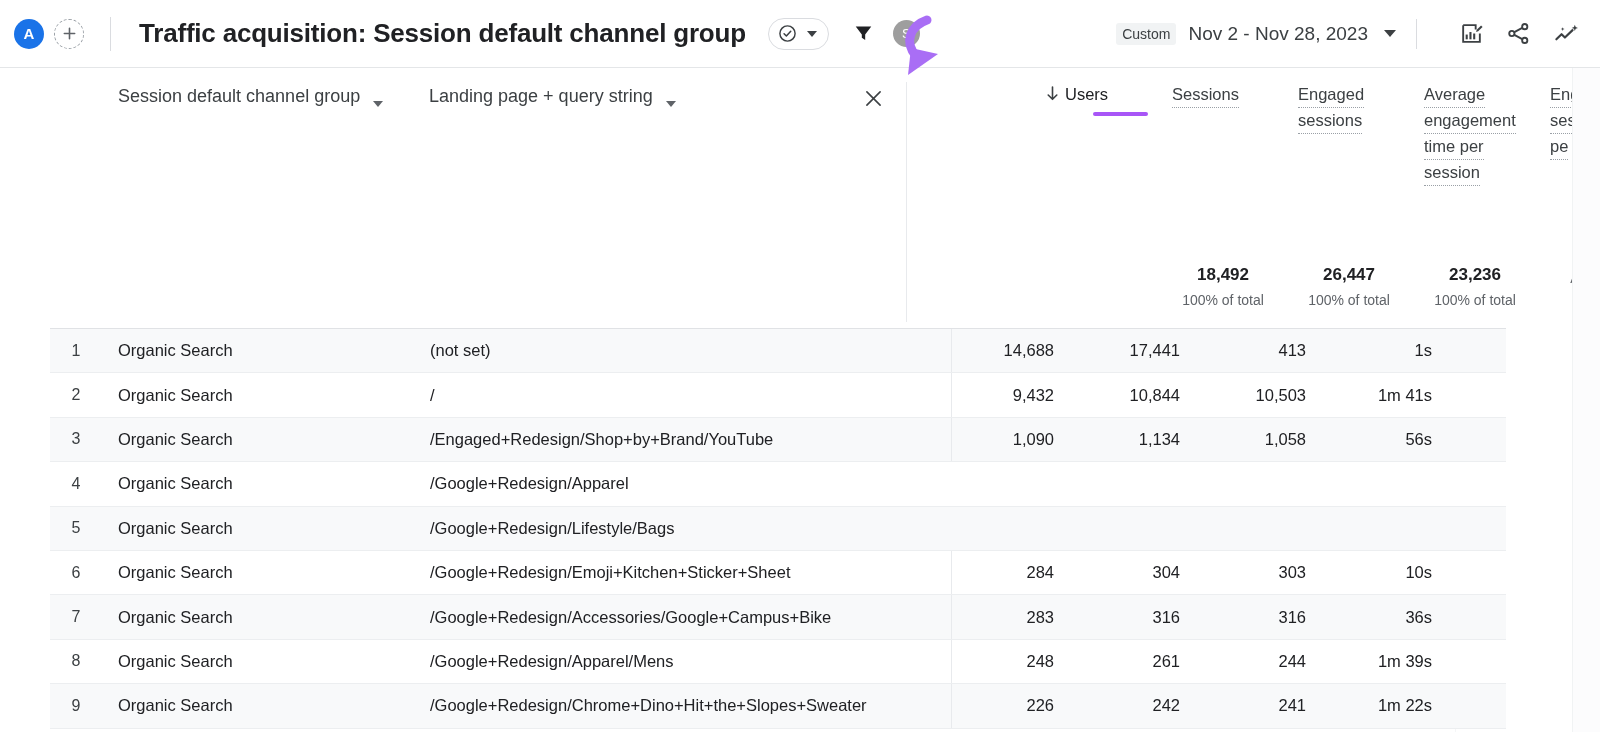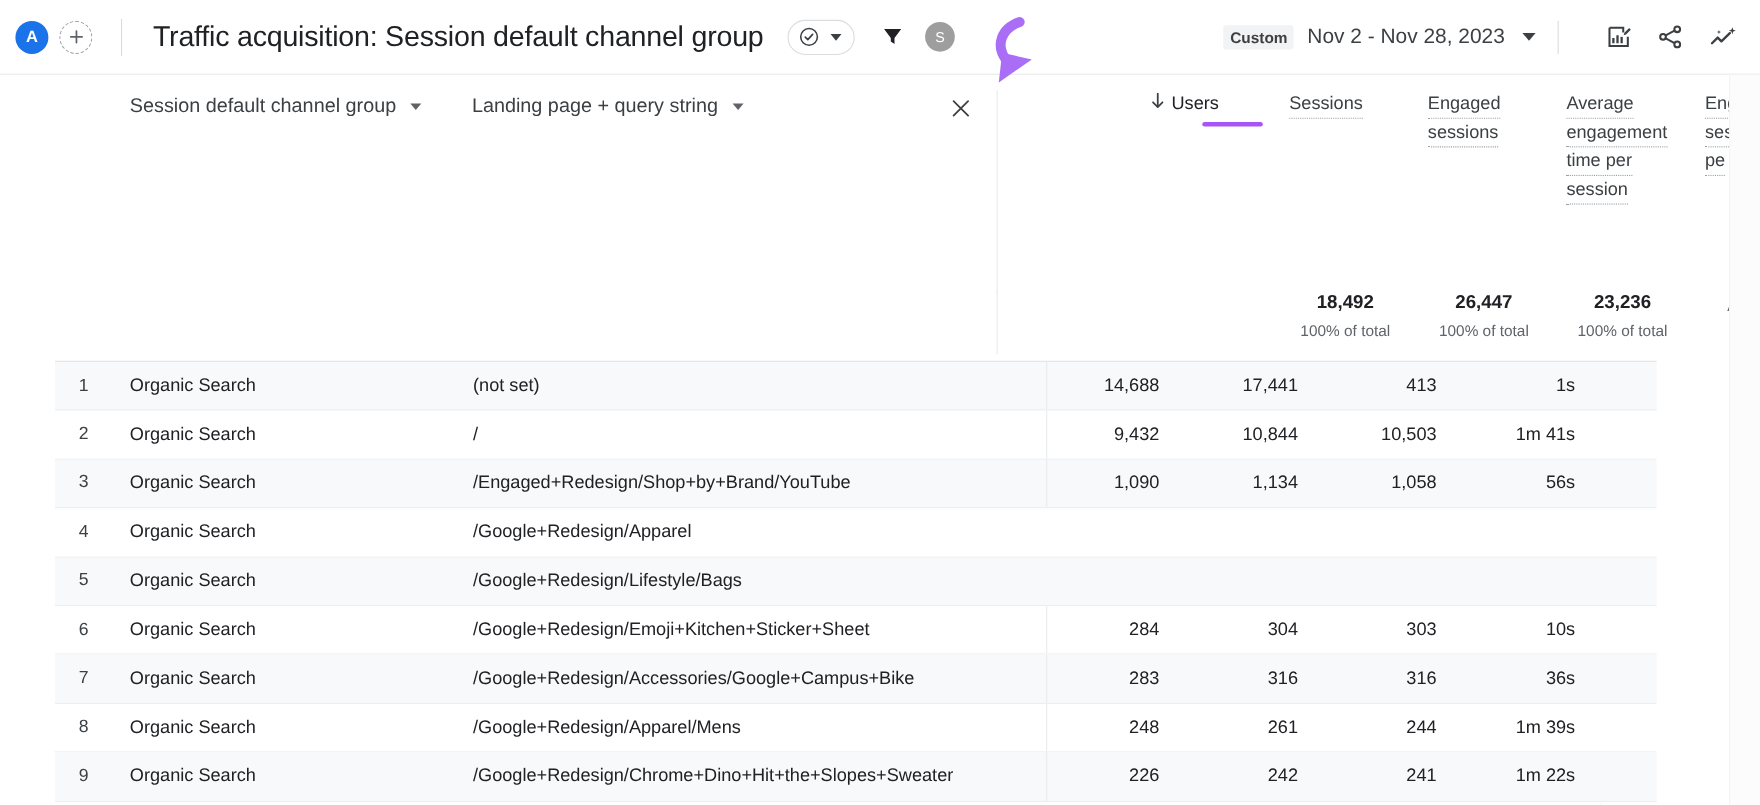--- a/index.html
+++ b/index.html
@@ -24,21 +24,21 @@
     align-items:center; justify-content:center; letter-spacing:0;
   }
   .add-circle {
     width:30px; height:30px; border-radius:50%;
     border:1.5px dashed #9aa0a6; display:flex;
     align-items:center; justify-content:center; color:#5f6368;
   }
   .vsep { width:1px; height:34px; background:#dadce0; margin:0 18px 0 16px; }
 
   .page-title {
-    font-size:26px; color:#202124; font-weight:400;
+    font-size:26px; color:#202124; font-weight:700;
     letter-spacing:-0.2px; white-space:nowrap;
   }
   .title-chip {
     margin-left:12px; display:inline-flex; align-items:center; gap:10px;
     height:32px; padding:0 11px 0 9px;
     border:1px solid #dadce0; border-radius:16px; background:#fff;
   }
   .chk-circle { width:19px; height:19px; display:block; }
   .caret-dn { width:0;height:0;border-left:5px solid transparent;
     border-right:5px solid transparent;border-top:6px solid #3c4043; }
@@ -48,40 +48,40 @@
     background:#9e9e9e; color:#fff; font-size:13px; display:flex;
     align-items:center; justify-content:center;
   }
 
   .tb-right {
     margin-left:auto; display:flex; align-items:center;
     padding-right:20px; gap:0;
   }
   .custom-badge {
     font-size:14px; color:#3c4043; background:#f1f3f4;
-    padding:3px 6px; border-radius:3px; margin-right:12px;font-weight:bold;
+    padding:3px 6px; border-radius:3px; margin-right:12px;
   }
   .daterange { font-size:19px; color:#3c4043; white-space:nowrap; }
   .dr-caret {
     margin-left:16px; width:0;height:0;border-left:6px solid transparent;
     border-right:6px solid transparent;border-top:7px solid #3c4043;
   }
   .tb-vsep { width:1px; height:30px; background:#dadce0; margin:0 20px; }
   .tb-ico { margin-left:22px; display:flex; align-items:center; color:#3c4043; }
   .tb-ico:first-of-type { margin-left:0; }
 
   
   .table-wrap { position:absolute; left:0; top:68px; width:1600px; height:664px; background:#fff; }
 
   .dim-col-1 { left:50px;  width:310px; }
 
   
   .dimbar { position:absolute; left:0; top:0; width:1600px; height:60px; }
   .dimsel {
-    position:absolute; top:18px; display:flex; align-items:center; gap:13px;
+    position:absolute; top:18px; display:flex; align-items:flex-end; gap:13px;
     font-size:18px; color:#3c4043; cursor:pointer; white-space:nowrap;
   }
   .dimsel .caret {
     width:0;height:0;border-left:5px solid transparent;
     border-right:5px solid transparent;border-top:6px solid #5f6368;
   }
   .close-x {
     position:absolute; left:858px; top:15px; width:30px; height:30px;
     display:flex; align-items:center; justify-content:center;
     color:#3c4043; cursor:pointer;

